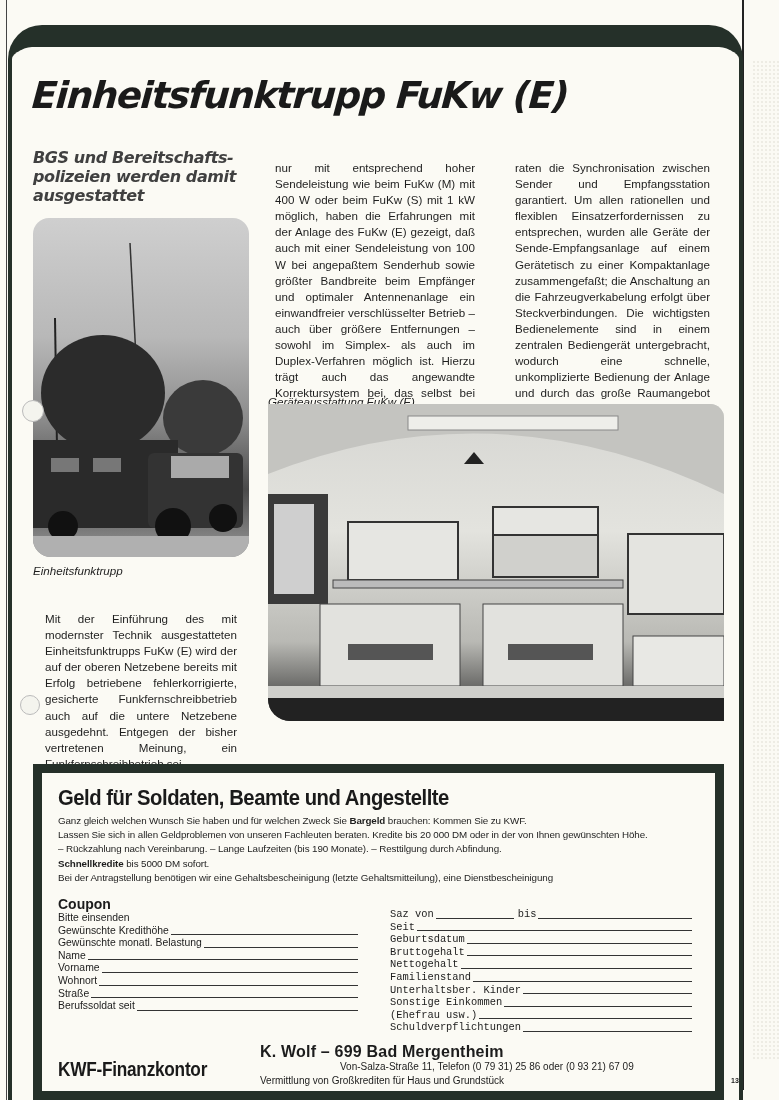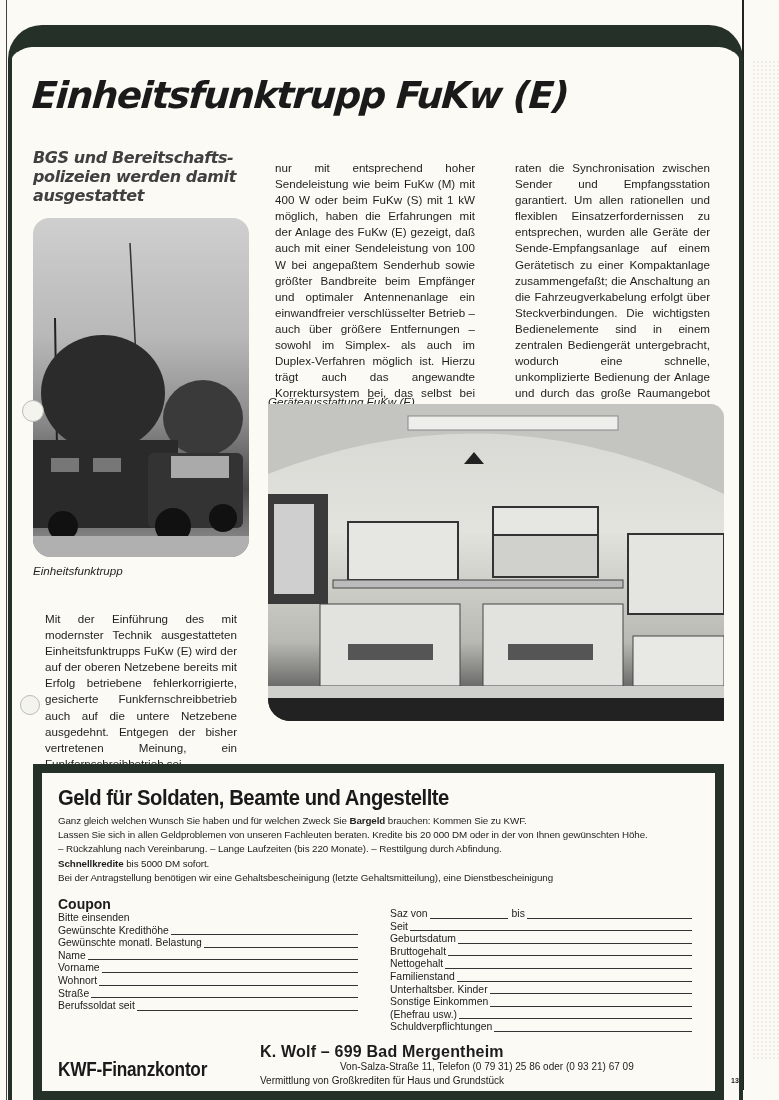--- a/index.html
+++ b/index.html
@@ -63,21 +63,21 @@
     border:9px solid #253029; box-sizing:border-box; background:#fbfaf4;margin-top:16px;
   }
   .ad-headline { position:absolute; left:16px; top:12px; font-size:22px; font-weight:bold; letter-spacing:-0.5px; color:#1a1a1a; transform:scaleX(0.92); transform-origin:left; }
   .ad-body { position:absolute; left:16px; top:41px; width:670px; font-size:9.8px; line-height:14.2px; color:#1e1e1e; letter-spacing:-0.1px; }
   .ad-body div { white-space:nowrap; }
   .coupon { position:absolute; left:16px; top:123px; width:300px; font-size:10.4px; line-height:12.6px; }
   .coupon-title { font-size:14px; font-weight:bold; line-height:16px; }
   .field { display:flex; align-items:flex-end; width:300px; }
   .field .line { flex:1; border-bottom:1px solid #333; margin-left:2px; margin-bottom:2px; }
   .coupon-right { position:absolute; left:348px; top:135px; width:302px; font-size:10.4px; line-height:12.6px; }
-  .coupon-right .field { width:302px; }
+  .coupon-right .field { width:302px;font-family:Liberation Mono, monospace; }
   .footer-logo { position:absolute; left:16px; top:284px; font-size:21px; font-weight:bold; color:#1a1a1a; transform:scaleX(0.82); transform-origin:left; letter-spacing:-0.3px; }
   .footer-name { position:absolute; left:218px; top:270px; font-size:16px; font-weight:bold; letter-spacing:0.2px; }
   .footer-addr { position:absolute; left:298px; top:288px; font-size:10px; }
   .footer-note { position:absolute; left:218px; top:302px; font-size:10px; }
   .page-num { position:absolute; left:731px; top:1077px; font-size:7px; font-weight:bold; }
   .hole { position:absolute; border-radius:50%; border:1px solid #bbb; background:#f4f4ee; }
 </style>
 </head>
 <body>
 
@@ -146,21 +146,21 @@
 </div>
 
 <div class="hole" style="left:22px;top:400px;width:20px;height:20px;"></div>
 <div class="hole" style="left:20px;top:695px;width:18px;height:18px;"></div>
 
 <div class="ad">
   <div class="ad-headline">Geld für Soldaten, Beamte und Angestellte</div>
   <div class="ad-body">
     <div><span>Ganz gleich welchen Wunsch Sie haben und für welchen Zweck Sie </span><b>Bargeld</b><span> brauchen: Kommen Sie zu KWF.</span></div>
     <div><span>Lassen Sie sich in allen Geldproblemen von unseren Fachleuten beraten. Kredite bis 20 000 DM oder in der von Ihnen gewünschten Höhe.</span></div>
-    <div><span>– Rückzahlung nach Vereinbarung. – Lange Laufzeiten (bis 220 Monate). – Resttilgung durch Abfindung.</span></div>
+    <div><span>– Rückzahlung nach Vereinbarung. – Lange Laufzeiten (bis 190 Monate). – Resttilgung durch Abfindung.</span></div>
     <div><b>Schnellkredite</b><span> bis 5000 DM sofort.</span></div>
     <div><span>Bei der Antragstellung benötigen wir eine Gehaltsbescheinigung (letzte Gehaltsmitteilung), eine Dienstbescheinigung</span></div>
   </div>
 
   <div class="coupon">
     <div class="coupon-title">Coupon</div>
     <div>Bitte einsenden</div>
     <div class="field">
         <span>Gewünschte Kredithöhe</span>
         <span class="line"></span>

